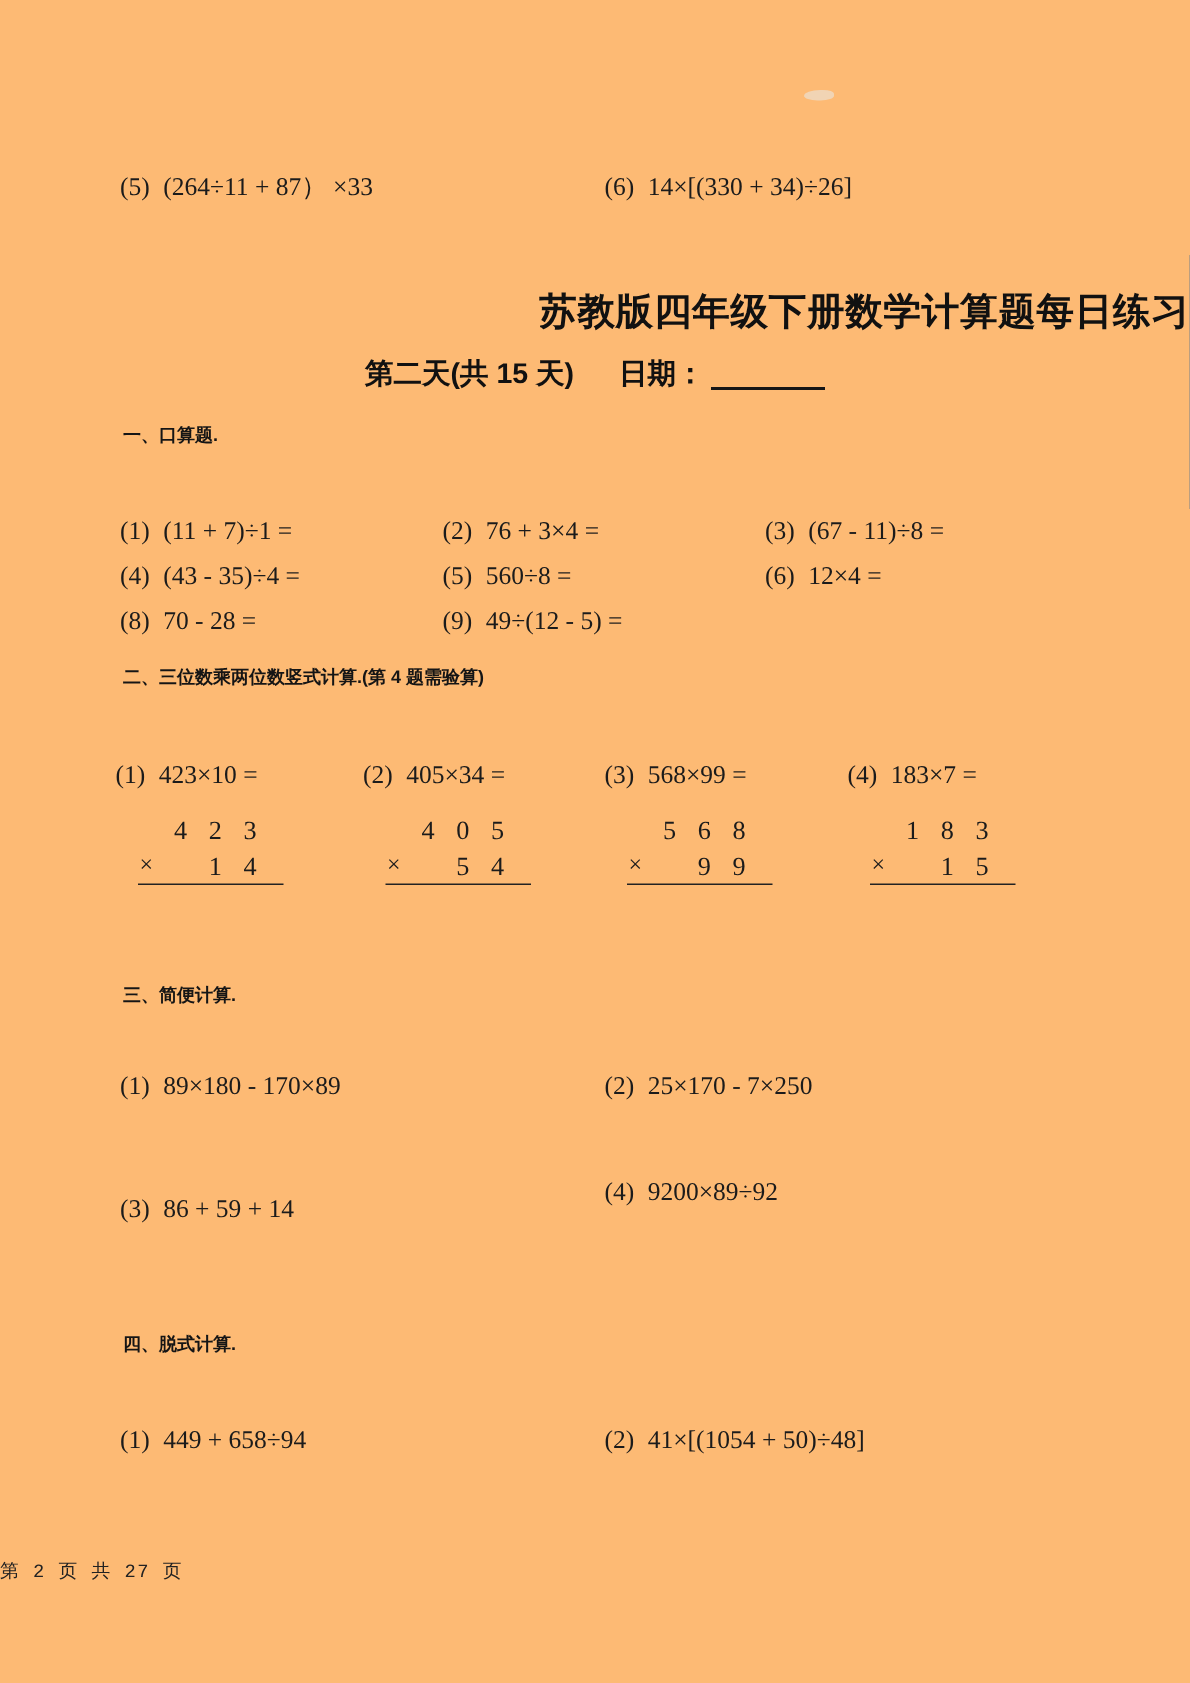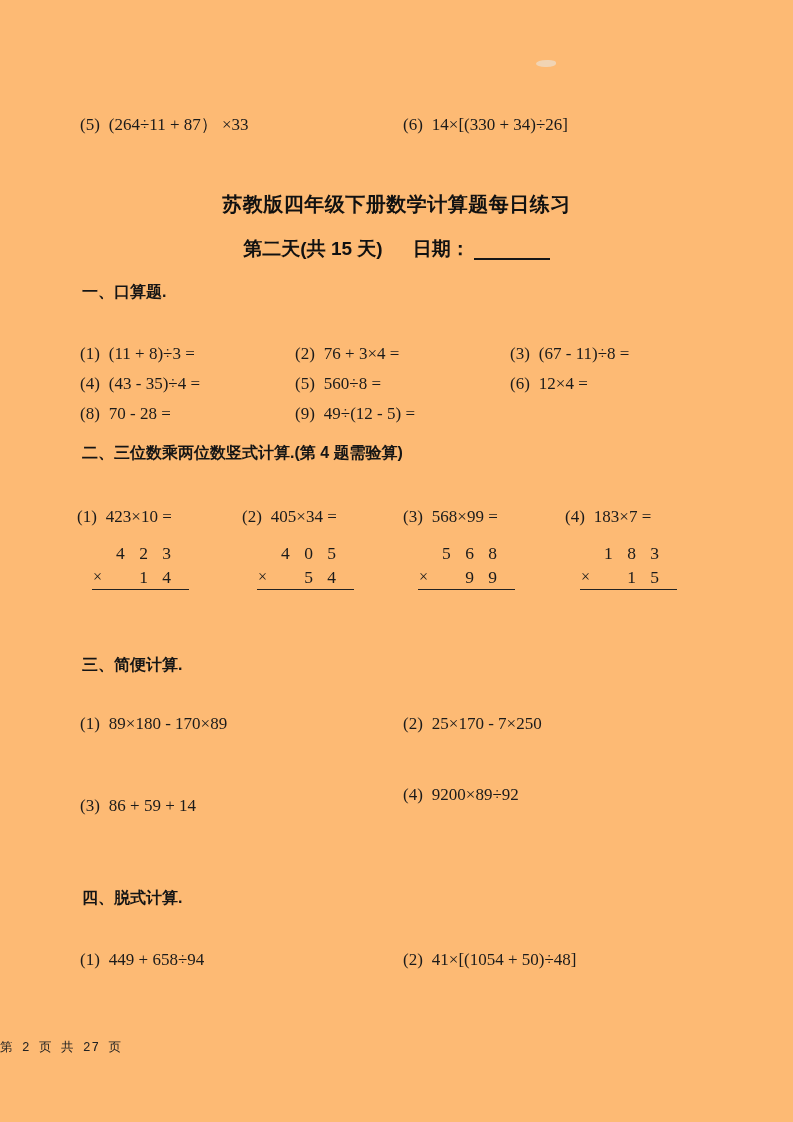--- a/index.html
+++ b/index.html
@@ -12,34 +12,34 @@
 
   
   .artifact { left:536px; top:60px; width:20px; height:7px;
     background:#e7eaea; border-radius:60% 40% 50% 50%; opacity:.55; }
 
   
   .prob { font-size:17px; line-height:18px; white-space:nowrap; }
   .lbl { margin-right:9px; }
 
   
-  .title { left:0; top:191px; width:100%; text-align:center;
+  .title { left:0; top:191px; width:100%; text-align:right;
     font-family:"Liberation Sans","DejaVu Sans",sans-serif;
-    font-weight:700; font-size:20px; letter-spacing:.5px; color:#111; }
+    font-weight:700; font-size:25px; letter-spacing:.5px; color:#111; }
   .subtitle { left:0; top:236px; width:100%; display:flex;
     justify-content:center; align-items:center;
     font-family:"Liberation Sans","DejaVu Sans",sans-serif;
     font-weight:700; font-size:19px; color:#111; }
   .subtitle .gap { display:inline-block; width:30px; }
   .date-blank { display:inline-block; width:76px; height:1.02em;
     border-bottom:2.2px solid #161616; margin-left:4px; }
 
   
   .sec-h { left:82px; font-family:"Liberation Sans","DejaVu Sans",sans-serif;
-    font-weight:700; font-size:16px; color:#151515; white-space:nowrap; }
+    font-weight:700; font-size:12px; color:#151515; white-space:nowrap; }
   .h-oral { top:282px; } .h-vert { top:443px; }
   .h-simp { top:655px; } .h-step { top:888px; }
 
   
   .oral-grid { left:80px; top:344px; display:grid;
     grid-template-columns:215px 215px 220px; grid-auto-rows:30px;
     align-items:start; }
   .oral-grid .prob { line-height:20px; }
 
   
@@ -86,21 +86,21 @@
   <div class="abs title">苏教版四年级下册数学计算题每日练习</div>
   <div class="abs subtitle">
     <span>第二天(共 15 天)</span>
     <span class="gap"></span>
     <span>日期：</span>
     <span class="date-blank"></span>
   </div>
 
   <div class="abs sec-h h-oral">一、口算题.</div>
   <div class="abs oral-grid">
-    <div class="prob"><span class="lbl">(1)</span><span>(11 + 8)÷3 =</span></div>
+    <div class="prob"><span class="lbl">(1)</span><span>(11 + 7)÷1 =</span></div>
     <div class="prob"><span class="lbl">(2)</span><span>76 + 3×4 =</span></div>
     <div class="prob"><span class="lbl">(3)</span><span>(67 - 11)÷8 =</span></div>
     <div class="prob"><span class="lbl">(4)</span><span>(43 - 35)÷4 =</span></div>
     <div class="prob"><span class="lbl">(5)</span><span>560÷8 =</span></div>
     <div class="prob"><span class="lbl">(6)</span><span>12×4 =</span></div>
     <div class="prob"><span class="lbl">(8)</span><span>70 - 28 =</span></div>
     <div class="prob"><span class="lbl">(9)</span><span>49÷(12 - 5) =</span></div>
   </div>
 
   <div class="abs sec-h h-vert">二、三位数乘两位数竖式计算.(第 4 题需验算)</div>

